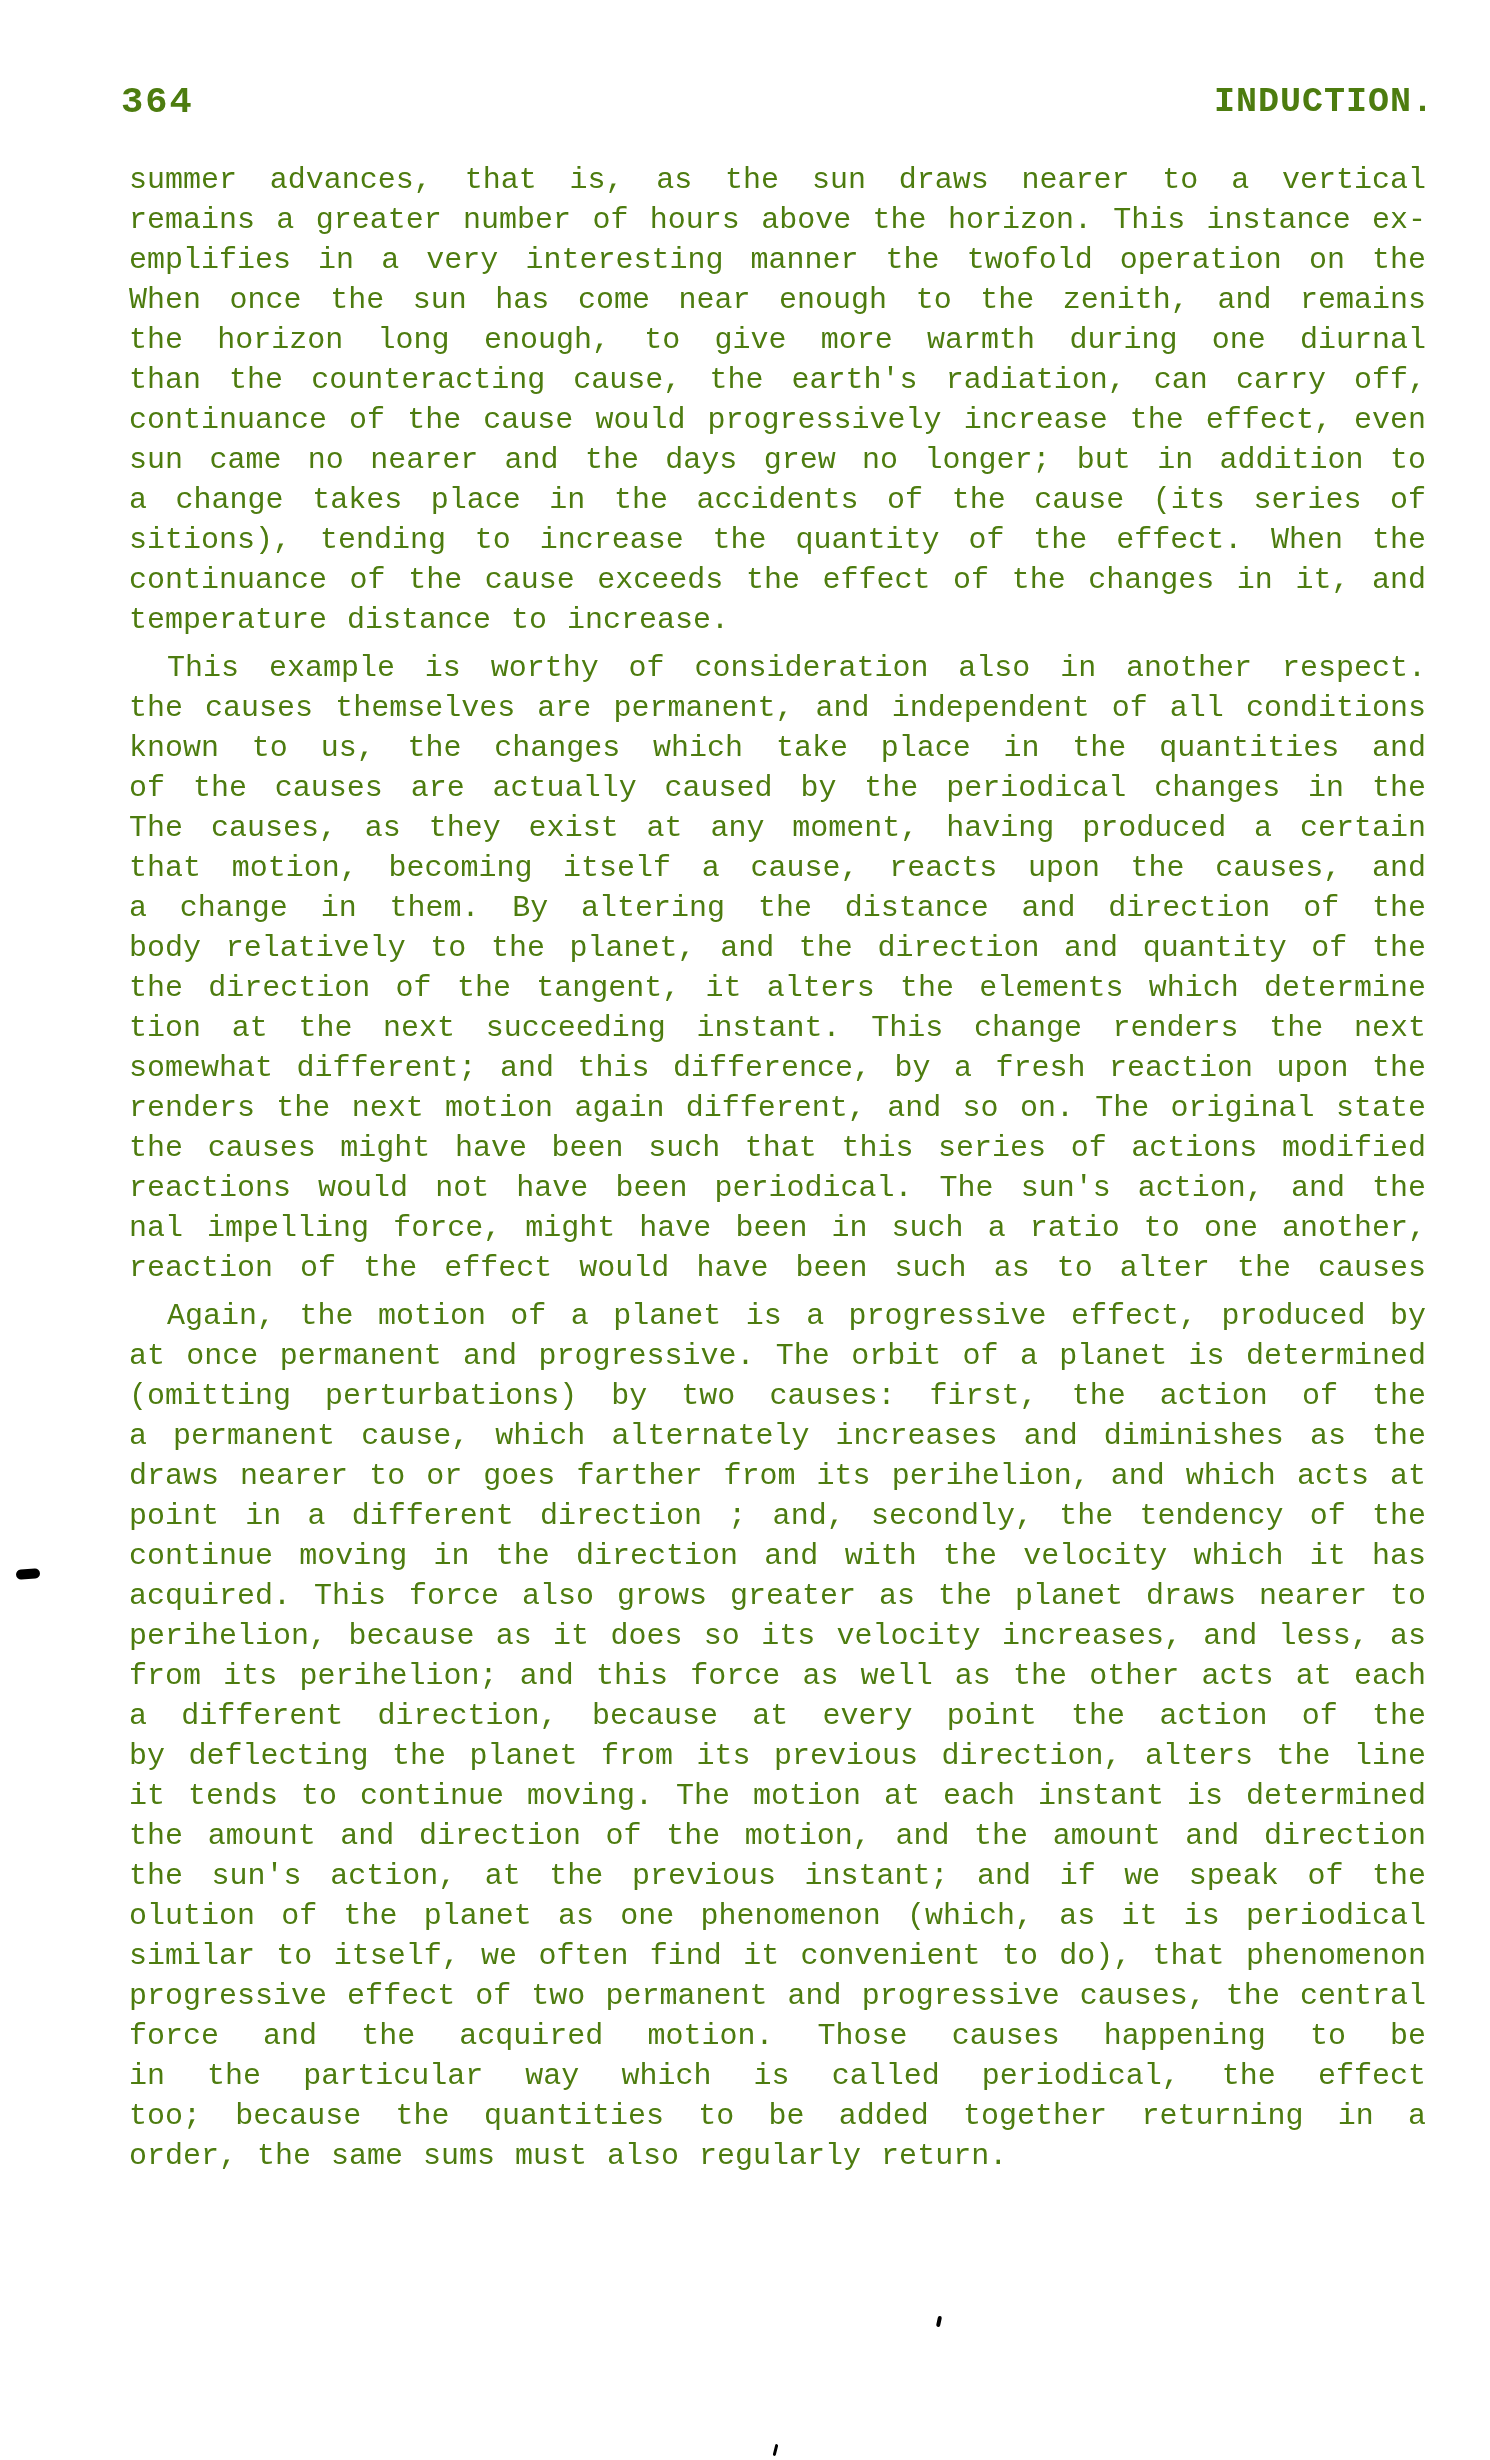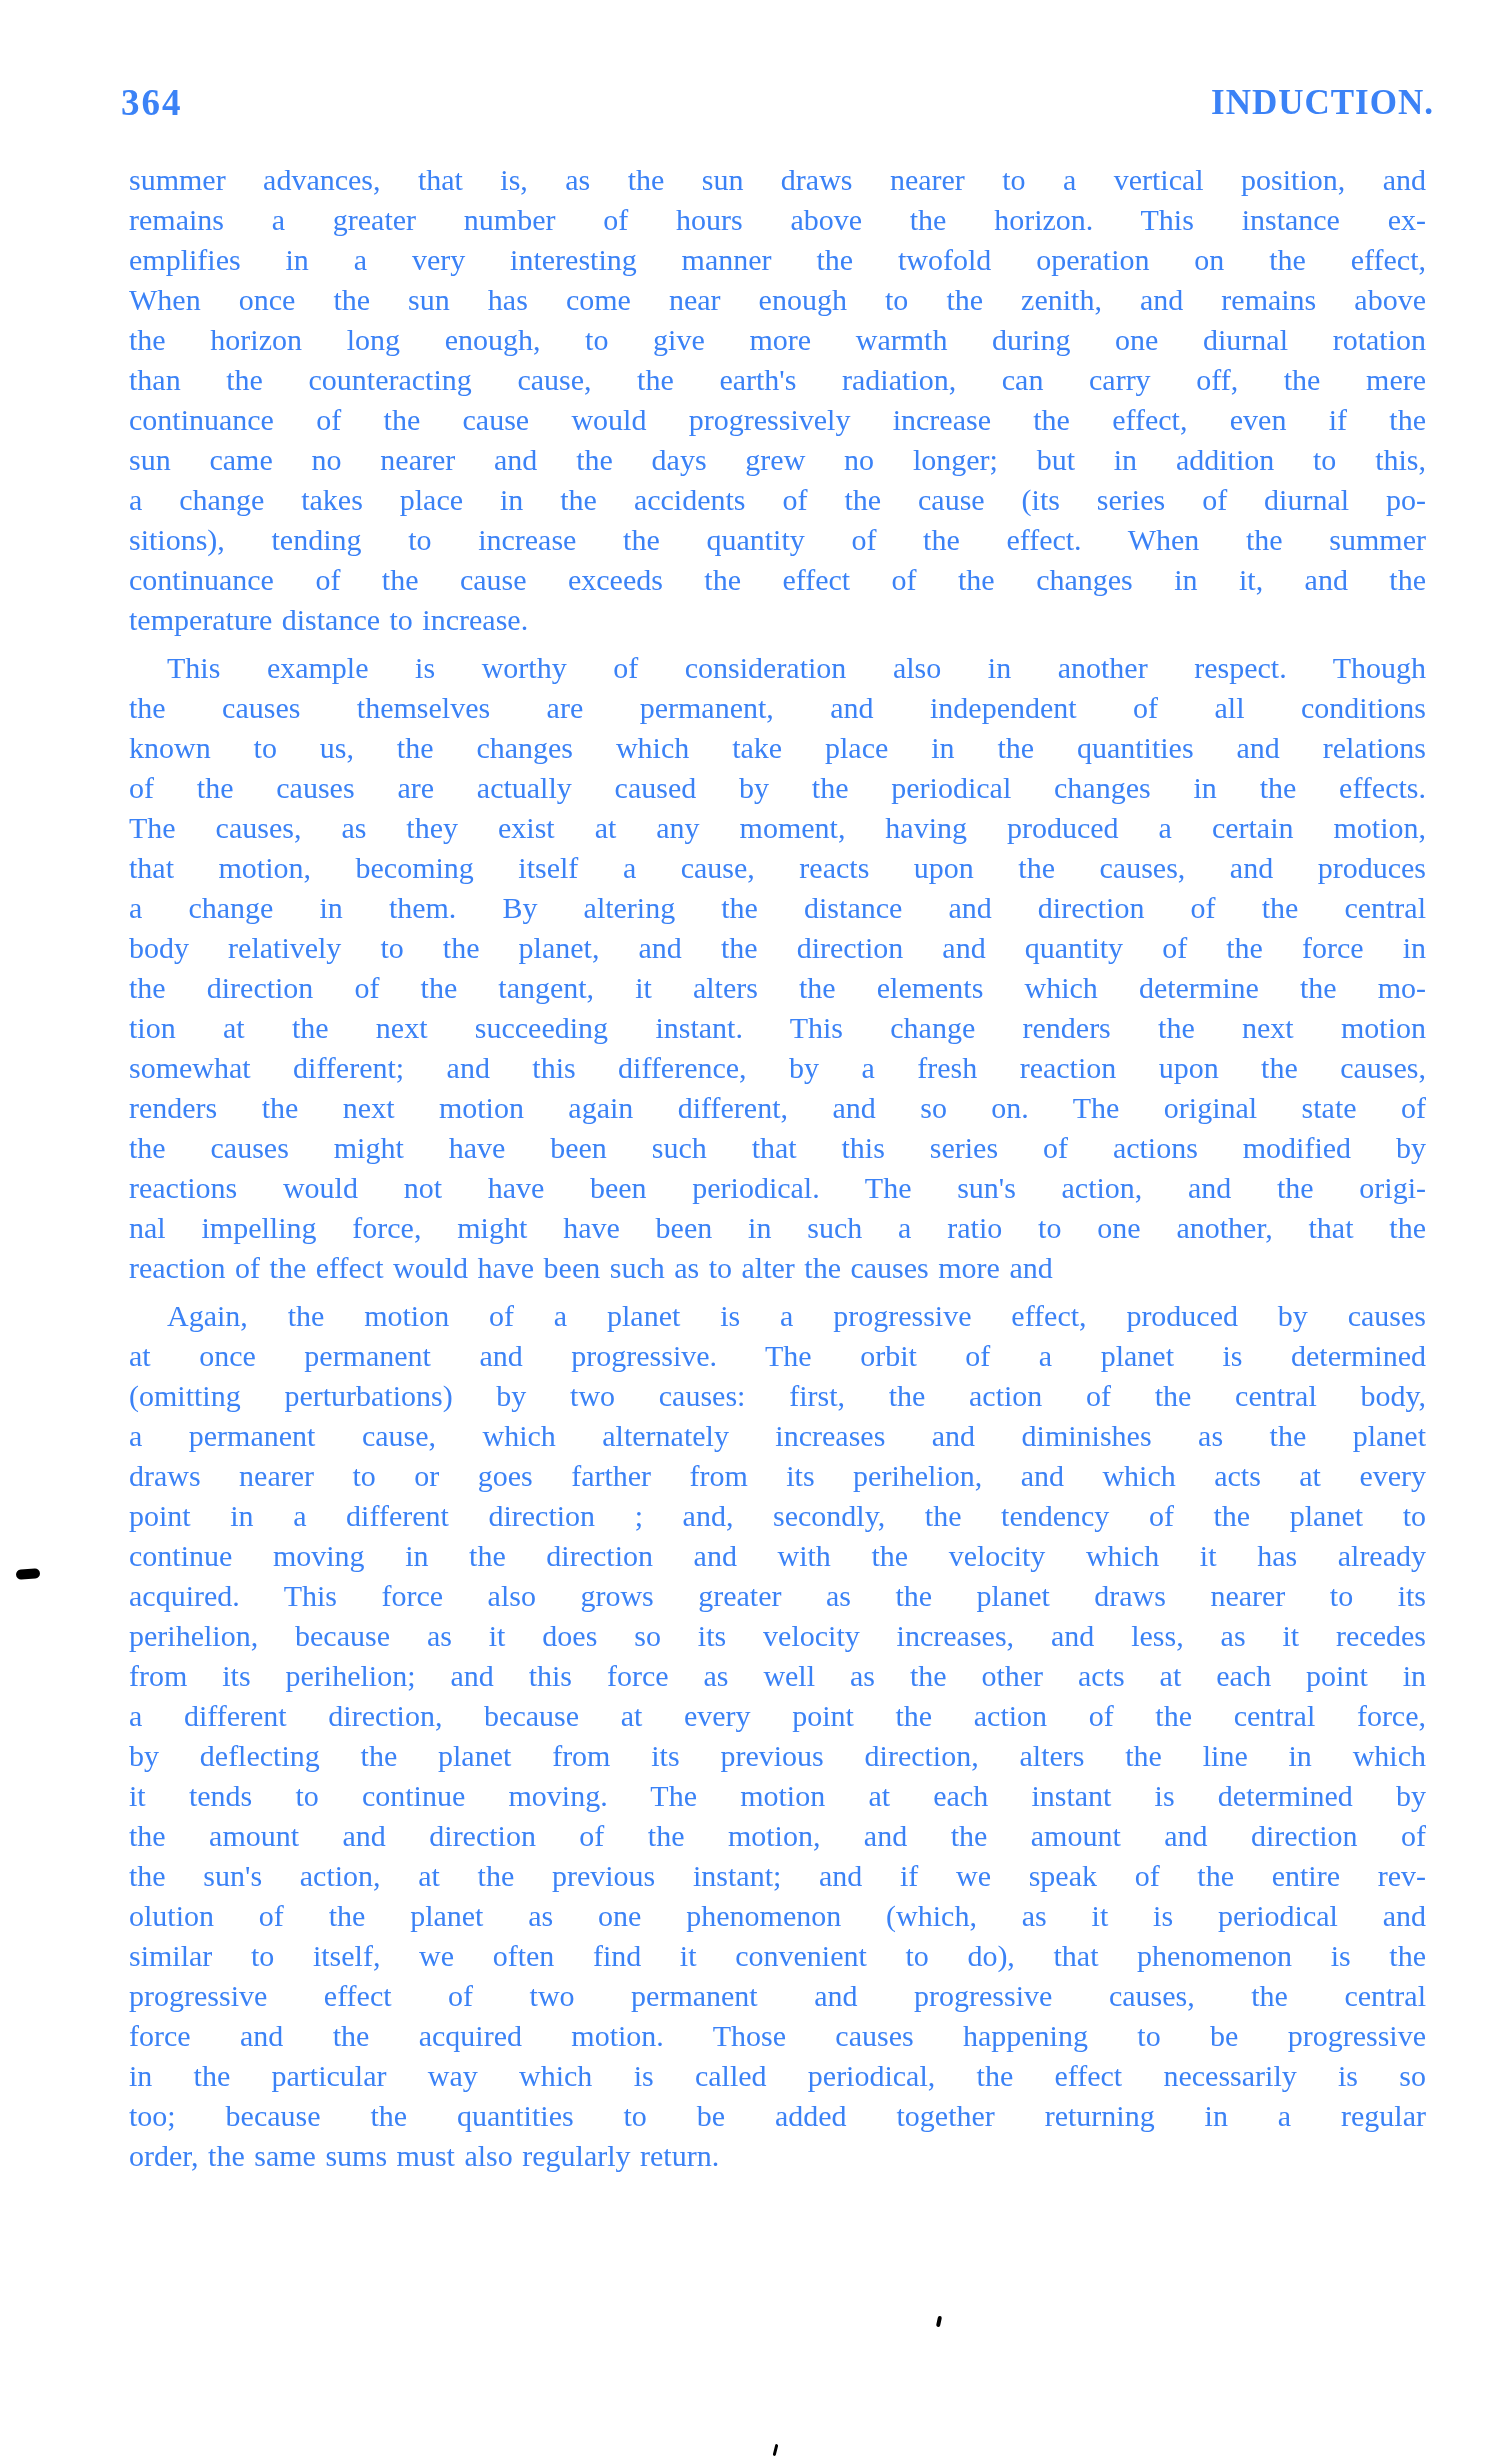--- a/index.html
+++ b/index.html
@@ -2,22 +2,22 @@
 <html><head>
 <meta charset="utf-8">
 <style>
   * { margin: 0; padding: 0; box-sizing: border-box; }
   html, body { background: #ffffff; }
   .page {
     position: relative;
     width: 1491px;
     height: 2461px;
     background: #ffffff;
-    color: #3b82f6;
-    font-family: Liberation Serif, serif;
+    color: #4d7c0f;
+    font-family: Liberation Mono, monospace;
     overflow: hidden;
   }
   .running-header {
     position: absolute;
     top: 84px;
     left: 121px;
     width: 1313px;
     height: 44px;
   }
   .page-number {

